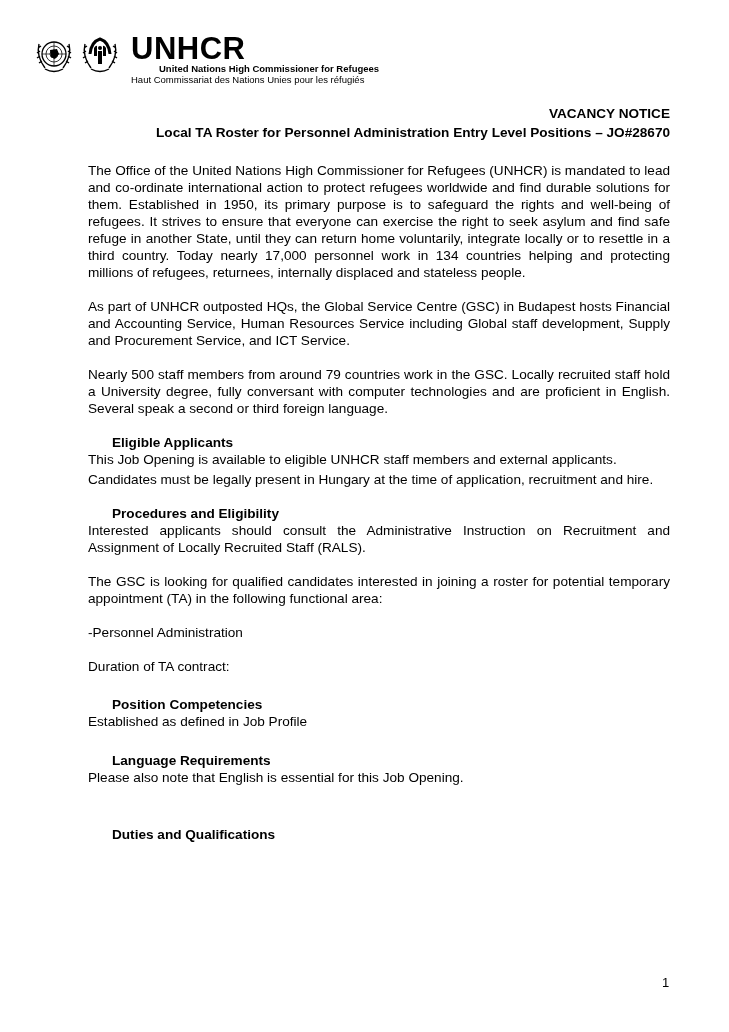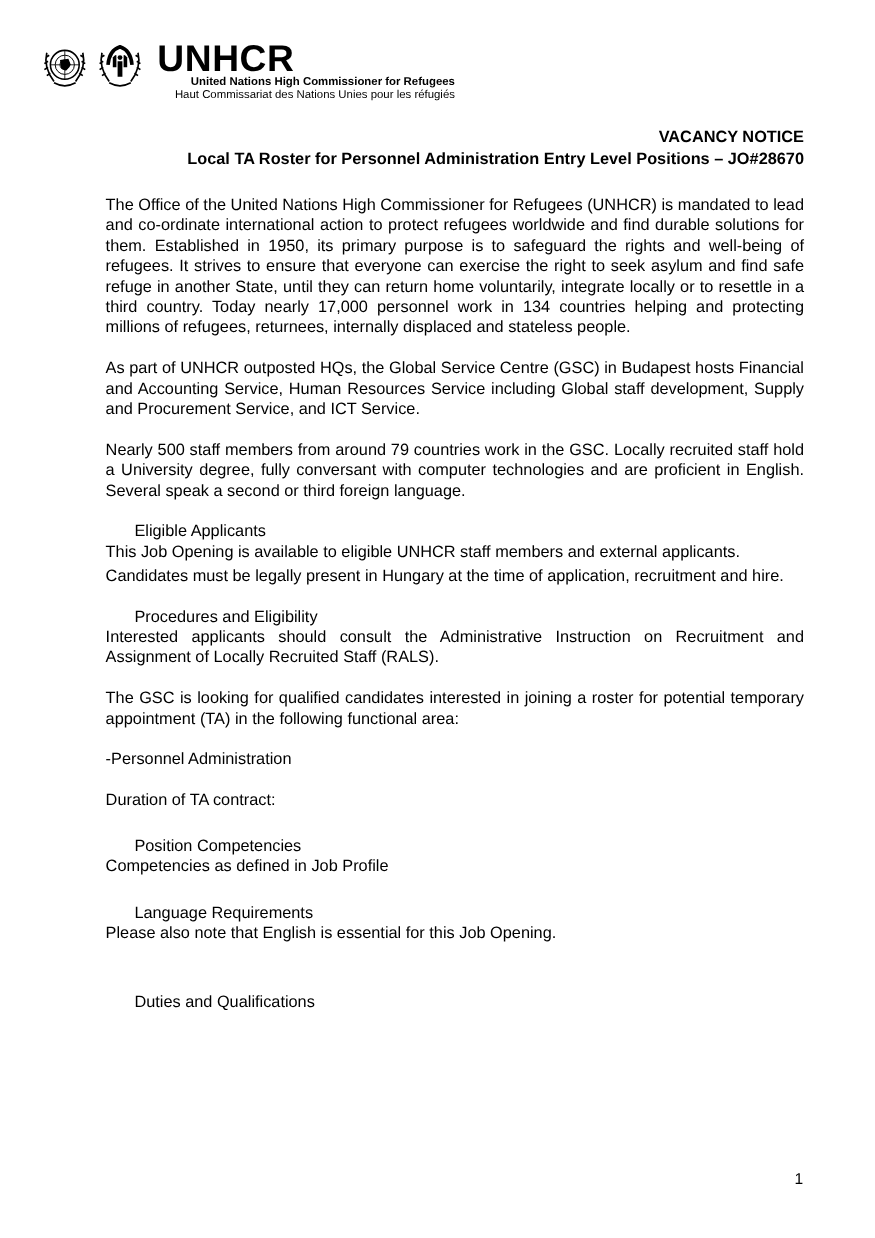--- a/index.html
+++ b/index.html
@@ -3,27 +3,27 @@
 <meta charset="utf-8">
 <style>
   html, body { margin: 0; padding: 0; background: #ffffff; }
   body { width: 729px; height: 1032px; position: relative; overflow: hidden;
          font-family: "Liberation Sans", sans-serif; color: #000; }
   .header { position: absolute; left: 33px; top: 34px; height: 48px; display: flex; align-items: flex-start; }
   .emblem { width: 42px; height: 42px; margin-right: 4px; }
   .brand { margin-left: 6px; margin-top: 1px; }
   .brand-name { font-size: 31px; font-weight: bold; letter-spacing: 0.5px; line-height: 27px; }
   .brand-en { font-size: 9.5px; font-weight: bold; line-height: 11px; margin-top: 1px; margin-left: 28px; }
-  .brand-fr { font-size: 9.5px; line-height: 11px; text-align: right; }
+  .brand-fr { font-size: 9.5px; line-height: 11px; }
   .title-block { position: absolute; left: 88px; width: 582px; top: 104px; text-align: right; font-weight: bold; font-size: 13.6px; line-height: 19px; }
   .content { position: absolute; left: 88px; width: 582px; top: 162px; font-size: 13.6px; line-height: 17px; }
   p { margin: 0; }
   .just { text-align: justify; }
   .gap { height: 17px; }
-  .h { font-weight: normal; padding-left: 24px; }
+  .h { font-weight: bold; padding-left: 24px; }
   .page-num { position: absolute; left: 662px; top: 975px; font-size: 13px; }
 </style>
 </head>
 <body>
 
 <div class="header">
   <svg class="emblem" viewBox="0 0 42 42">
     <circle cx="21" cy="20" r="12" fill="none" stroke="#000" stroke-width="1.3"></circle>
     <circle cx="21" cy="20" r="8" fill="none" stroke="#000" stroke-width="0.8"></circle>
     <circle cx="21" cy="20" r="4" fill="none" stroke="#000" stroke-width="0.8"></circle>
@@ -73,21 +73,21 @@
   <p class="just">Interested applicants should consult the Administrative Instruction on Recruitment and Assignment of Locally Recruited Staff (RALS).</p>
   <div class="gap"></div>
   <p class="just">The GSC is looking for qualified candidates interested in joining a roster for potential temporary appointment (TA) in the following functional area:</p>
   <div class="gap"></div>
   <p>-Personnel Administration</p>
   <div class="gap"></div>
   <p>Duration of TA contract:</p>
   <div class="gap" style="height:21px"></div>
 
   <p class="h">Position Competencies</p>
-  <p>Competencies as defined in Job Profile</p>
+  <p>Established as defined in Job Profile</p>
   <div class="gap" style="height:22px"></div>
 
   <p class="h">Language Requirements</p>
   <p>Please also note that English is essential for this Job Opening.</p>
   <div class="gap" style="height:40px"></div>
 
   <p class="h">Duties and Qualifications</p>
 </div>
 
 <div class="page-num">1</div>

